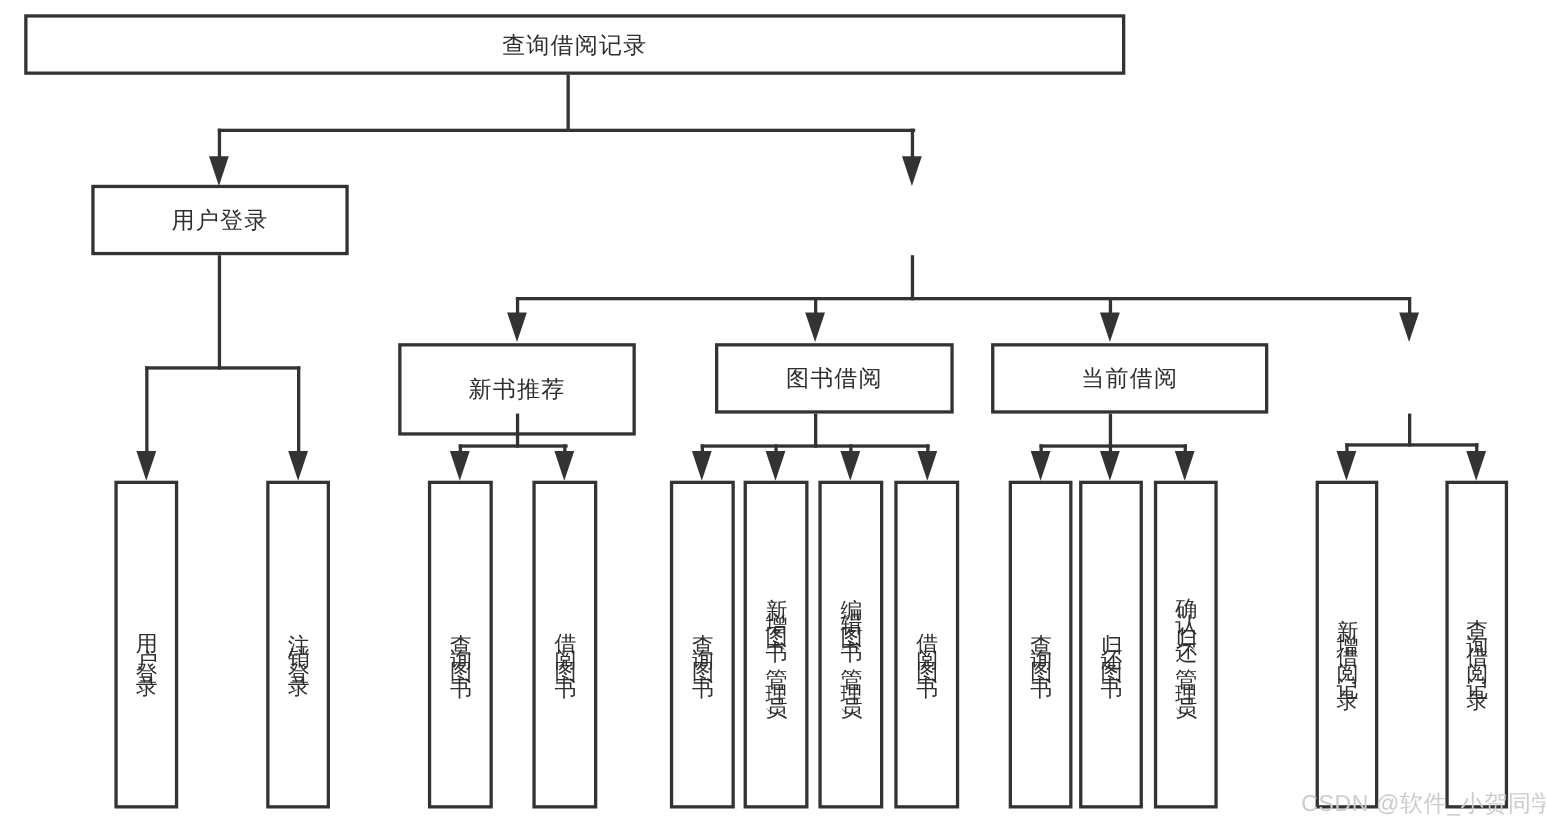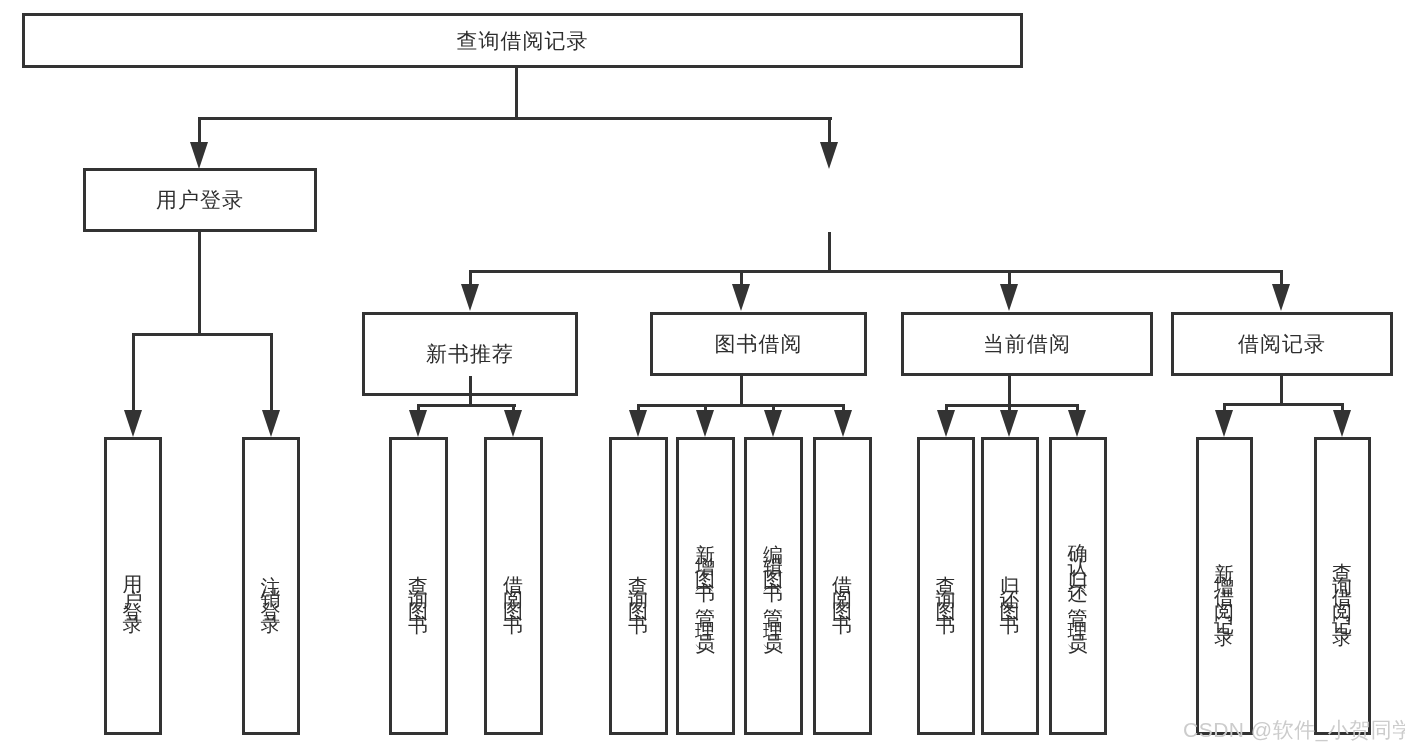--- a/index.html
+++ b/index.html
@@ -61,21 +61,20 @@
 
   <div class="node" style="left:83px;top:168px;width:234px;height:64px;">用户登录</div>
 
 
   <div class="node" style="left:362px;top:312px;width:216px;height:84px;">新书推荐</div>
 
   <div class="node" style="left:640px;top:312px;width:217px;height:64px;margin-left:10px;">图书借阅</div>
 
   <div class="node" style="left:901px;top:312px;width:252px;height:64px;">当前借阅</div>
 
-  <div class="node" style="left:1171px;top:312px;width:222px;height:64px;">借阅记录</div>
 
   <div class="vnode" style="left:104px;top:437px;width:58px;height:298px;">
     <span class="vtext">用户登录</span>
   </div>
 
   <div class="vnode" style="left:242px;top:437px;width:58px;height:298px;">
     <span class="vtext">注销登录</span>
   </div>
 
   <div class="vnode" style="left:389px;top:437px;width:59px;height:298px;">

